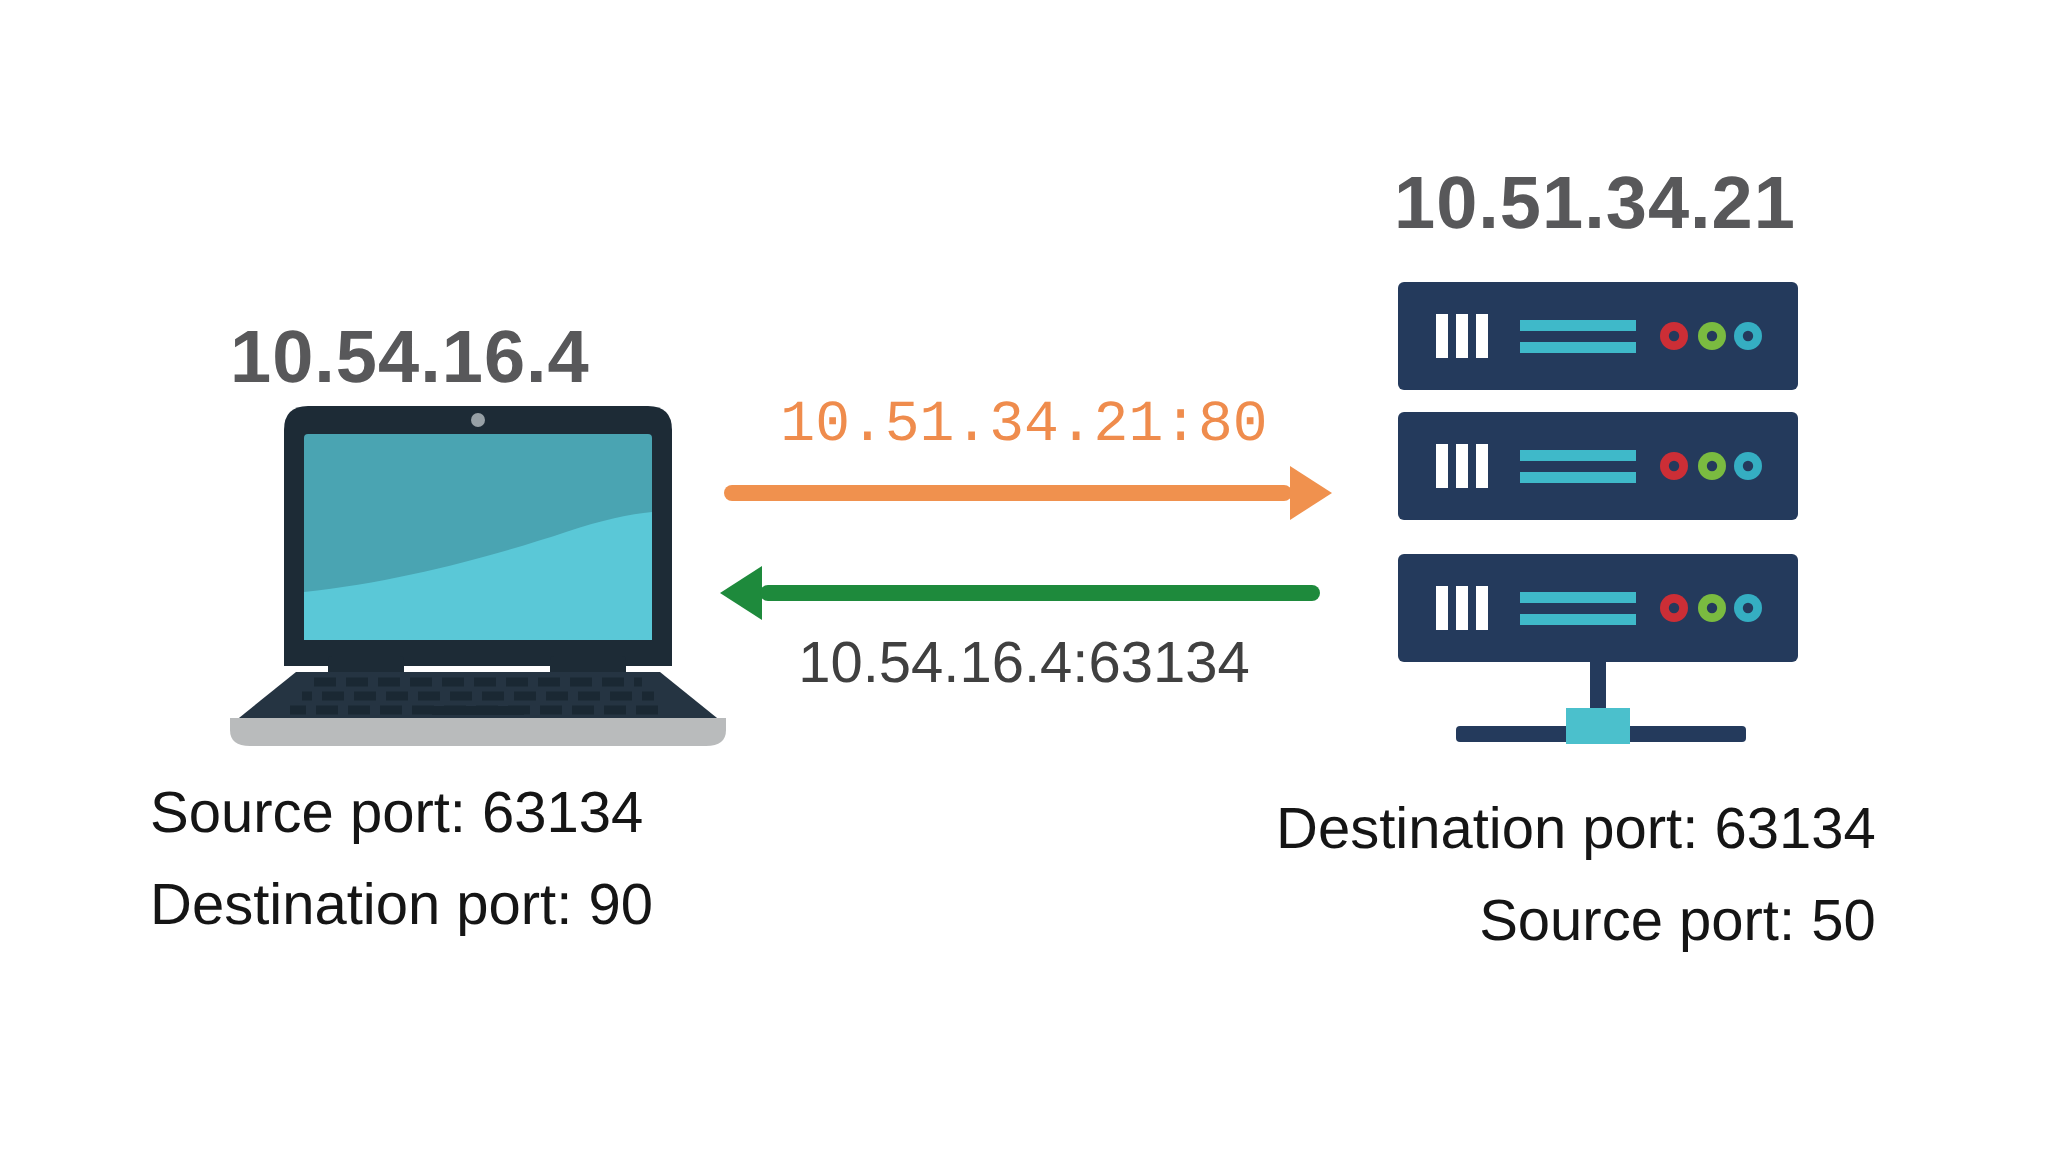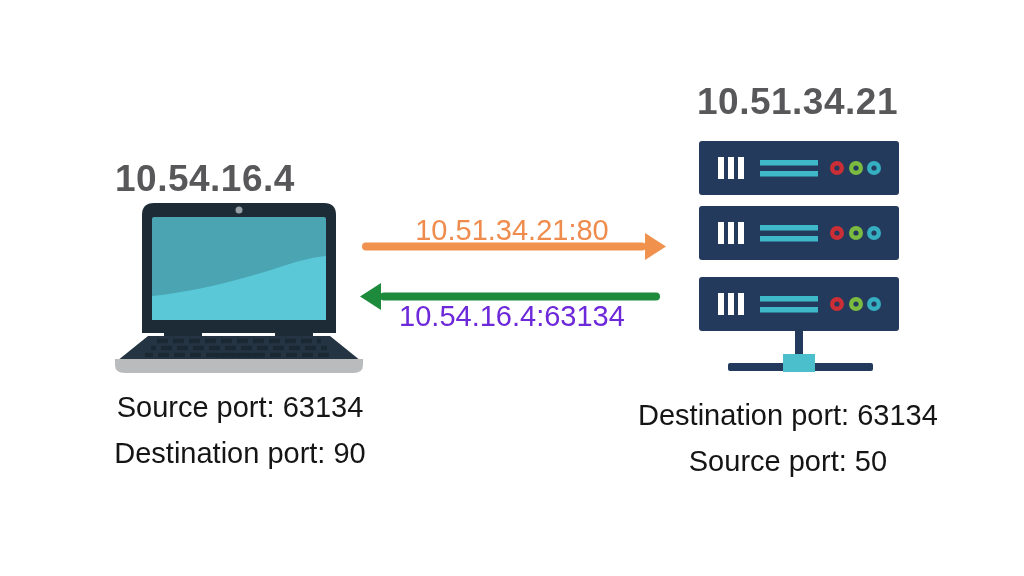--- a/index.html
+++ b/index.html
@@ -12,29 +12,29 @@
     font-size:37px; font-weight:700; color:#58585A;
     white-space:nowrap; letter-spacing:0.5px;
   }
   .client-ip  { left:115px; top:143px; width:256px;margin-top:15px; }
   .server-ip  { left:697px; top:81px;  width:204px; }
   .laptop-svg { left:115px; top:200px; }
   .server-svg { left:697px; top:138px; }
   .flow-label {
     width:304px; text-align:center; white-space:nowrap; font-size:29px;
   }
-  .request-label  { left:360px; top:214px; color:#EF8C4D; }
-  .response-label { left:360px; top:300px; color:#6d28d9; }
+  .request-label  { left:360px; top:196px; color:#EF8C4D;font-family:Liberation Mono, monospace; }
+  .response-label { left:360px; top:316px; color:#404040; }
   .request-arrow  { left:360px; top:233px; }
   .response-arrow { left:360px; top:283px; }
   .caption {
     font-size:29px; color:#151515; line-height:46px; white-space:nowrap;
   }
-  .client-caption { left:75px; top:384px; width:330px; text-align:center; }
-  .server-caption { left:638px; top:392px; text-align:center; }
+  .client-caption { left:75px; top:384px; width:330px; }
+  .server-caption { left:638px; top:392px; text-align:right; }
 </style>
 </head>
 <body>
 
 <div class="canvas">
 
   <div class="abs device-ip client-ip">10.54.16.4</div>
 
   <svg class="abs laptop-svg" width="248" height="174" viewBox="0 0 248 174">
 

